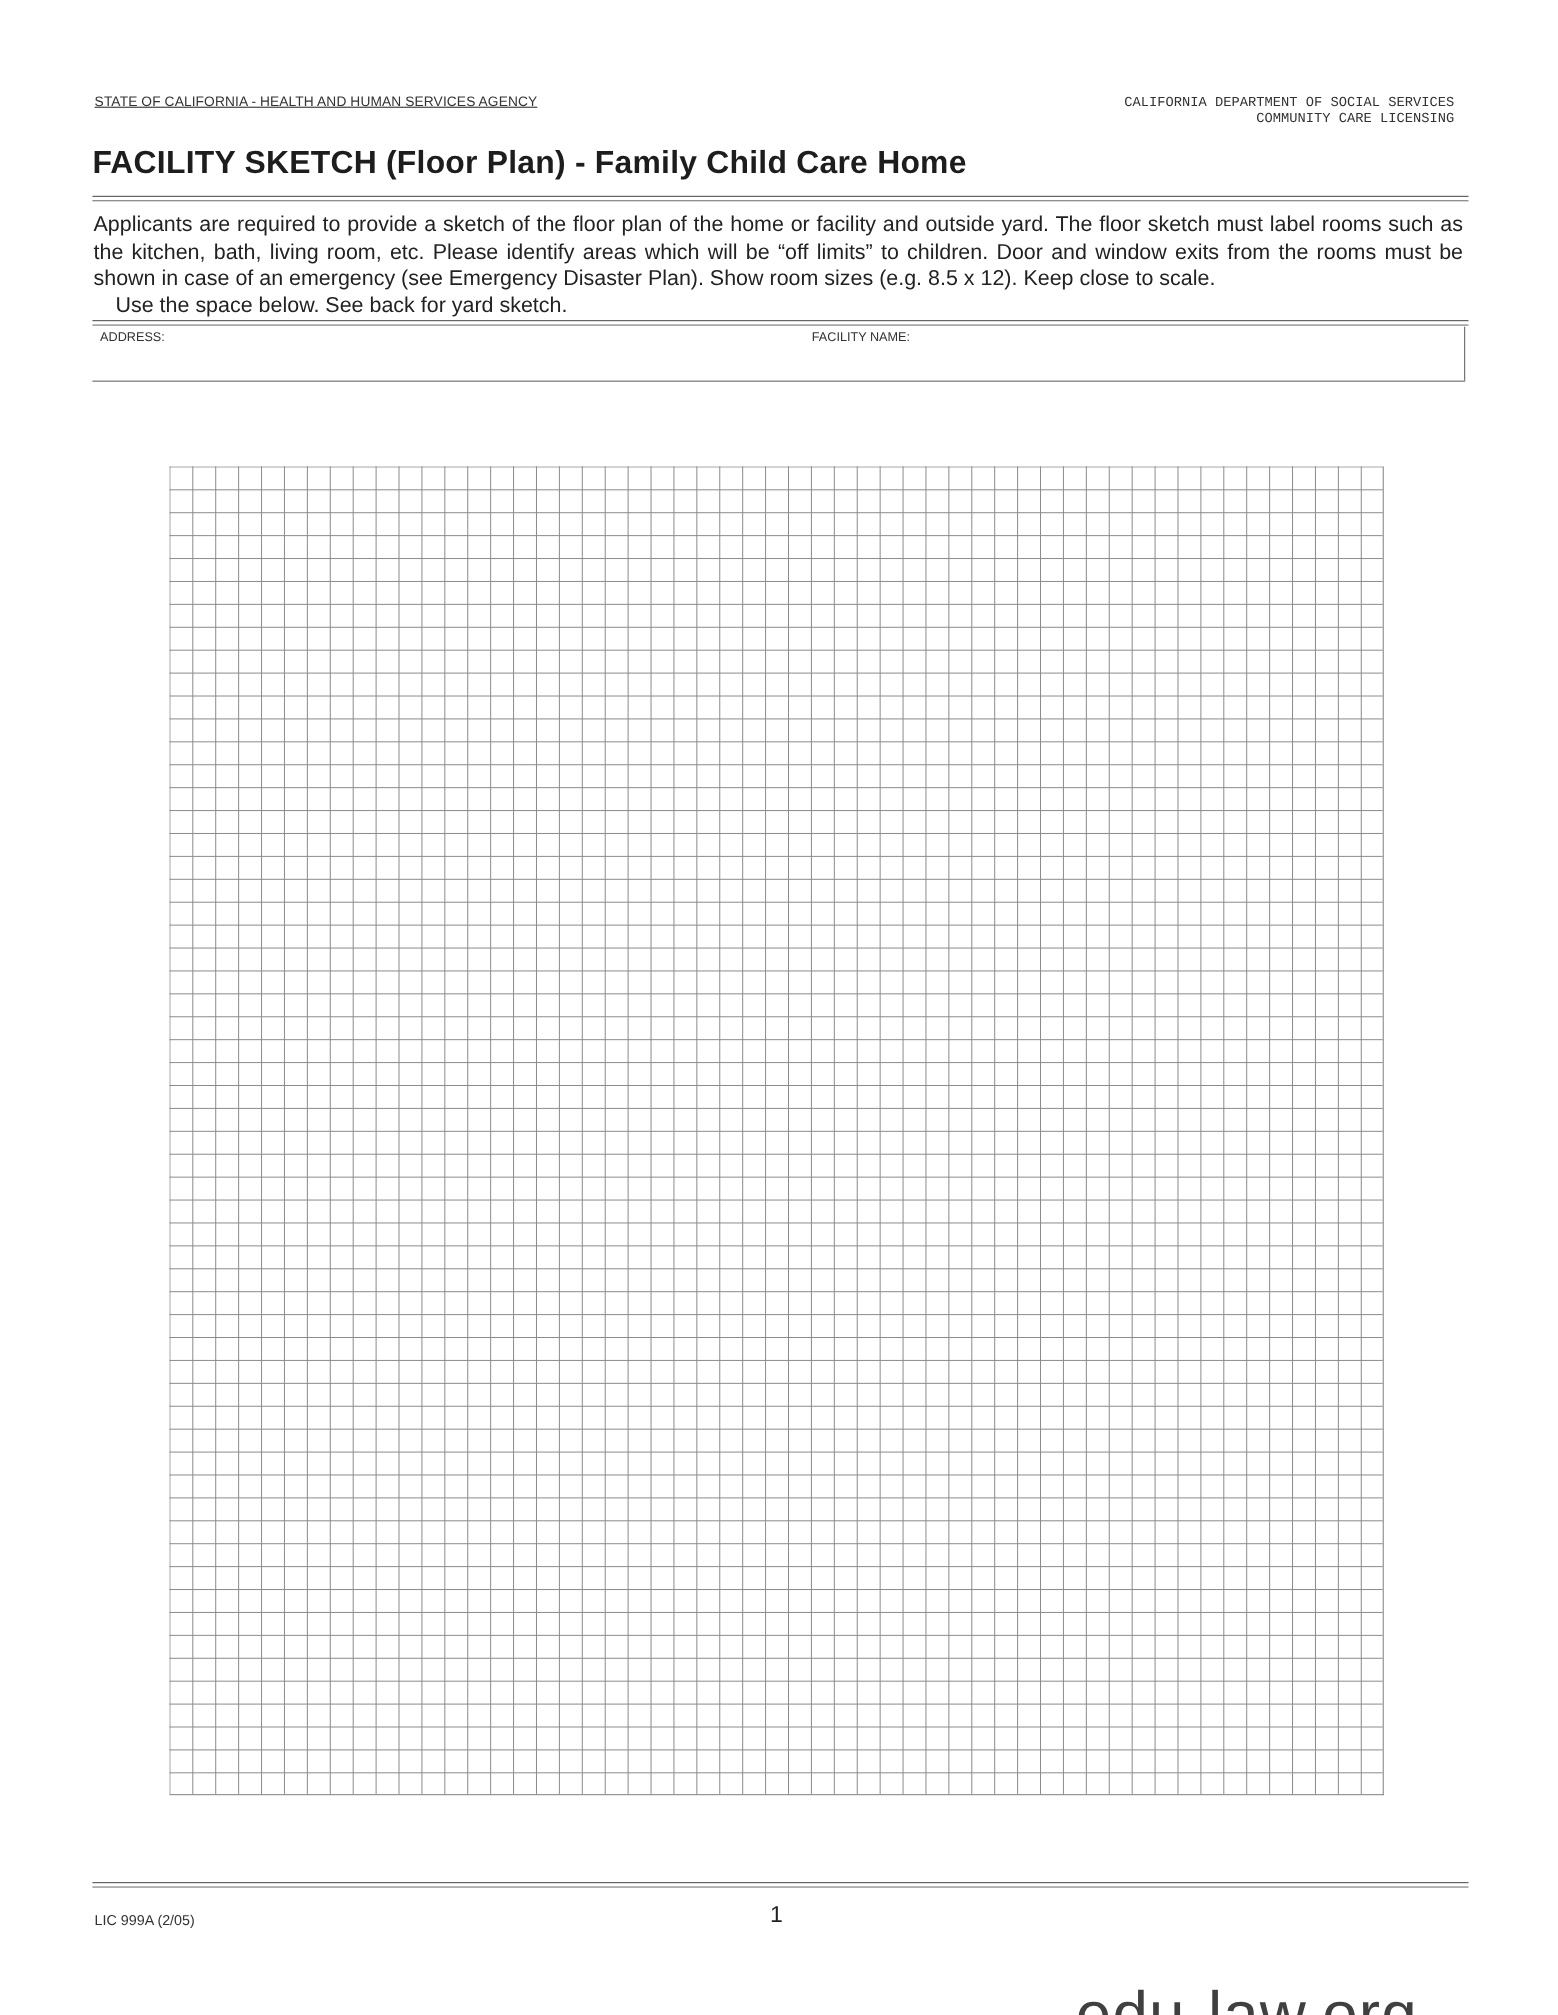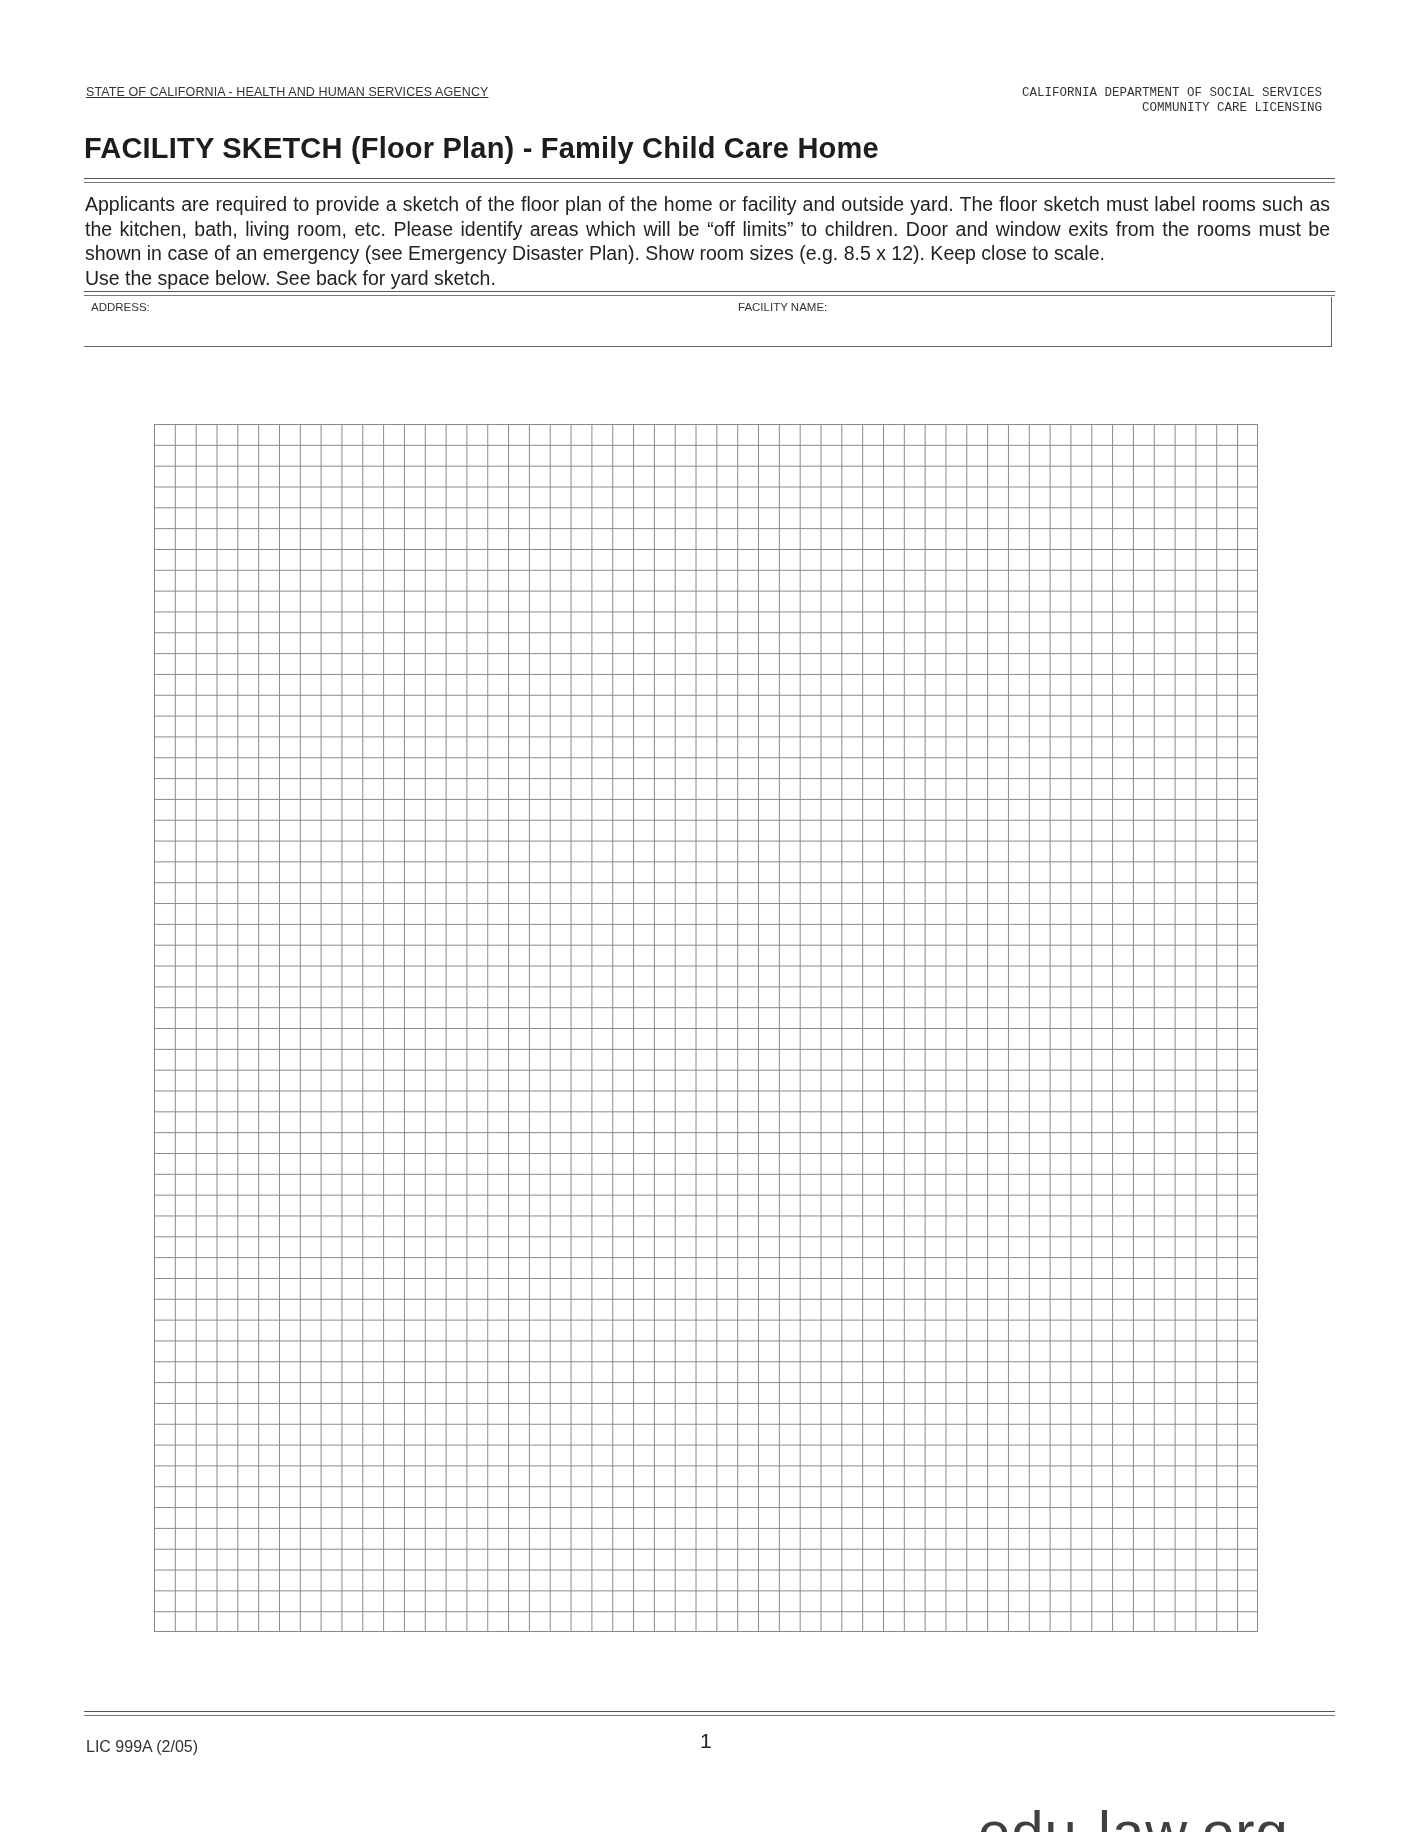--- a/index.html
+++ b/index.html
@@ -19,21 +19,21 @@
     font-size: 29px; color: #1d1d1d; letter-spacing: 0.2px; white-space: nowrap;
   }
   .dbl {
     left: 84px; width: 1251px; height: 5px;
     border-top: 1.5px solid #555; border-bottom: 1.5px solid #777; box-sizing: border-box;
   }
   .instructions {
     left: 85px; top: 192px; width: 1245px; font-size: 19.5px; line-height: 24.5px;
     text-align: justify; color: #222;
   }
-  .instructions .last { text-align-last: left; }
+  .instructions .last { text-align-last: left; margin-left: 20px; }
   .field-row {
     left: 84px; top: 297px; width: 1248px; height: 50px;
     border-bottom: 1.5px solid #666; box-sizing: border-box; display: flex;
   }
   .field { position: relative; height: 100%; box-sizing: border-box; }
   .field.name { width: 596px; border-right: 1.5px solid #666; }
   .field.addr { flex: 1; }
   .field-label {
     position: absolute; left: 2px; top: 4px; font-size: 11.5px; color: #333;
   }
@@ -47,21 +47,21 @@
     left: 154px; top: 424px; width: 1104px; height: 1208px;
     box-sizing: border-box;
     border-right: 1px solid #8a8a8a; border-bottom: 1px solid #8a8a8a;
     background-image:
       linear-gradient(to right, #8a8a8a 1px, transparent 1px),
       linear-gradient(to bottom, #8a8a8a 1px, transparent 1px);
     background-size: 20.83px 20.83px;
   }
   .foot-line { top: 1711px; }
   .form-id {
-    left: 86px; top: 1738px; font-size: 16px; color: #333;
+    left: 86px; top: 1738px; font-size: 13px; color: #333;
   }
   .page-num {
     left: 700px; top: 1729px; font-size: 21px; color: #222;
   }
   .watermark {
     left: 978px; top: 1798px; font-family: Liberation Sans, sans-serif;
     font-size: 58px; color: #404040; letter-spacing: 1px; white-space: nowrap;
   }
 </style>
 </head>

